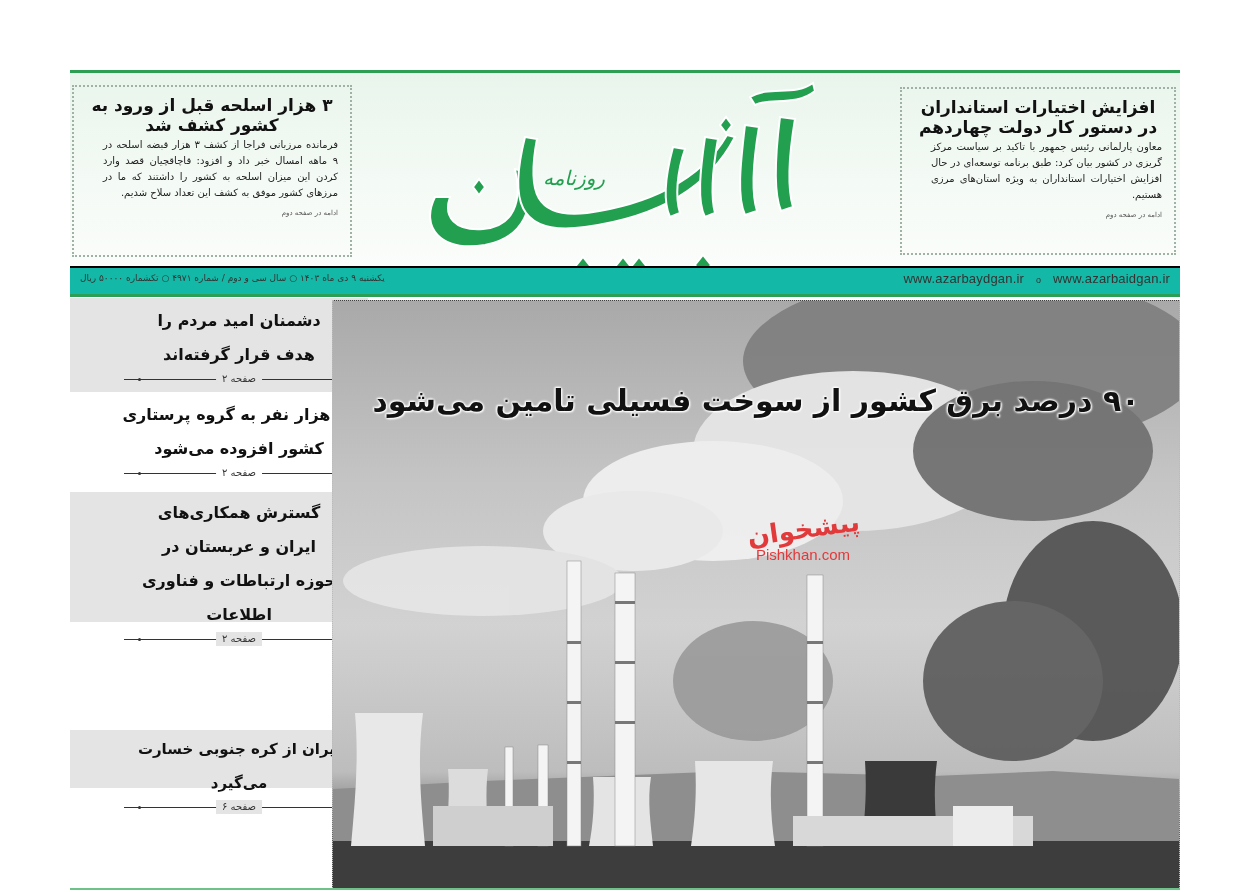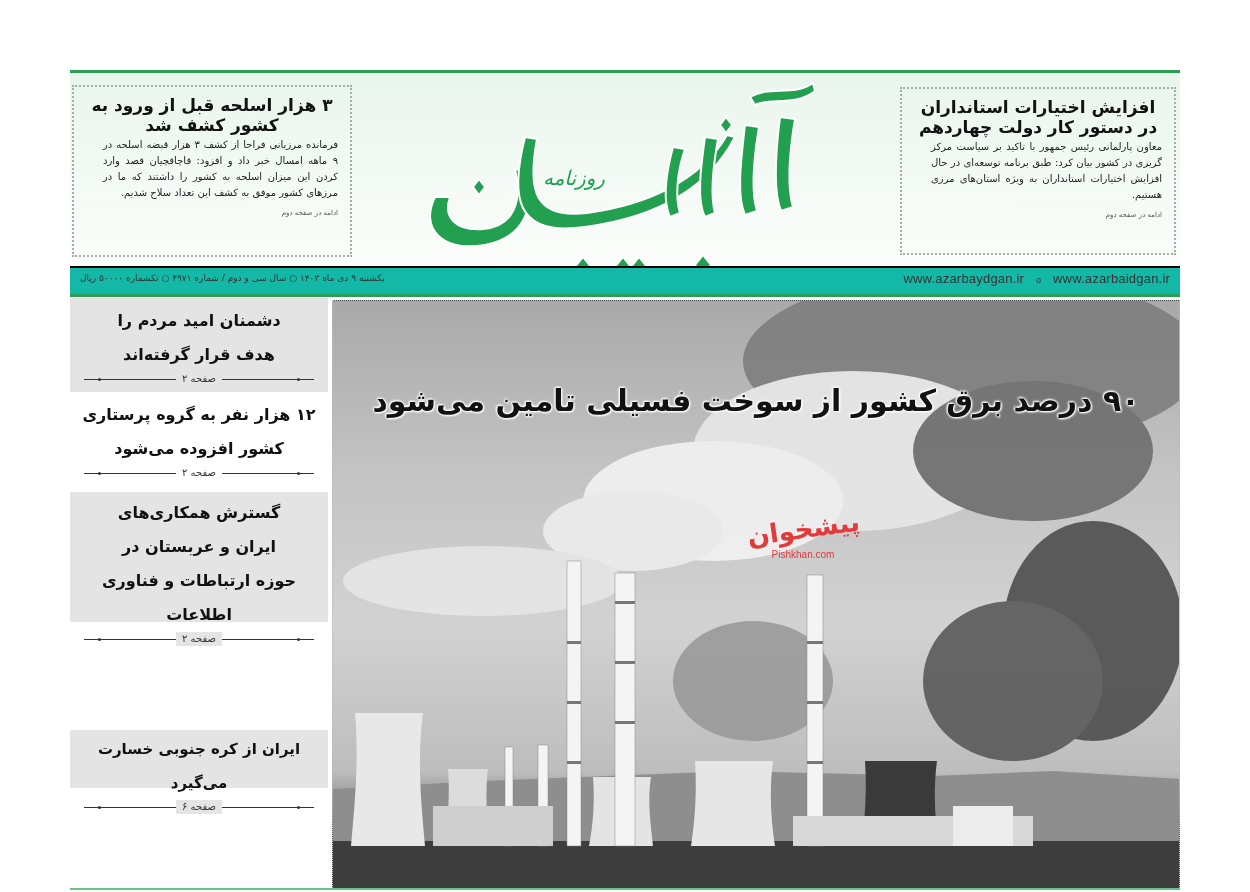--- a/index.html
+++ b/index.html
@@ -44,21 +44,21 @@
     position:absolute; left:10px; top:5px; font-size:9px; direction:rtl; color:#333;
   }
   .urls {
     position:absolute; right:10px; top:3px; font-family:"Liberation Sans", sans-serif;
     font-size:13px; color:#333; letter-spacing:0.2px;
   }
   .urls .sep { font-size:9px; margin:0 8px; vertical-align:middle; }
 
   
   .sidebar { position:absolute; left:0; top:228px; width:258px; height:594px; }
-  .item { position:absolute; left:0; width:258px; direction:rtl; text-align:center; }
+  .item { position:absolute; left:0; width:258px; direction:rtl; text-align:center;padding-left:40px; }
   .item.gray { background:#e4e4e4; }
   .item .headline {
     font-weight:bold; font-size:16px; line-height:34px; color:#111;
     padding-top:2px;
   }
   .item .pageref {
     position:relative; height:14px; margin:0 14px;
   }
   .item .pageref .line {
     position:absolute; left:0; right:0; top:7px; border-top:1px solid #333;
@@ -84,21 +84,21 @@
   .photo svg { position:absolute; left:0; top:0; }
   .main-headline {
     position:absolute; left:0; right:0; top:82px; text-align:center; direction:rtl;
     font-weight:bold; font-size:30px; color:#111;
     text-shadow: 0 0 3px #fff, 0 0 3px #fff, 1px 1px 2px #fff, -1px -1px 2px #fff;
   }
   .watermark {
     position:absolute; left:400px; top:210px; width:140px; text-align:center; color:#e2393b;
   }
   .watermark .fa { font-size:26px; font-weight:bold; direction:rtl; line-height:36px; transform:rotate(-8deg); display:inline-block; }
-  .watermark .en { font-family:"Liberation Sans", sans-serif; font-size:10px; line-height:16px; }
+  .watermark .en { font-family:"Liberation Sans", sans-serif; font-size:15px; line-height:16px; }
 
   .bottom-rule { position:absolute; left:0; top:818px; width:1110px; border-top:2px solid #6cc287; }
 </style>
 </head>
 <body>
 
 <div class="page">
 
   <div class="masthead">
 

